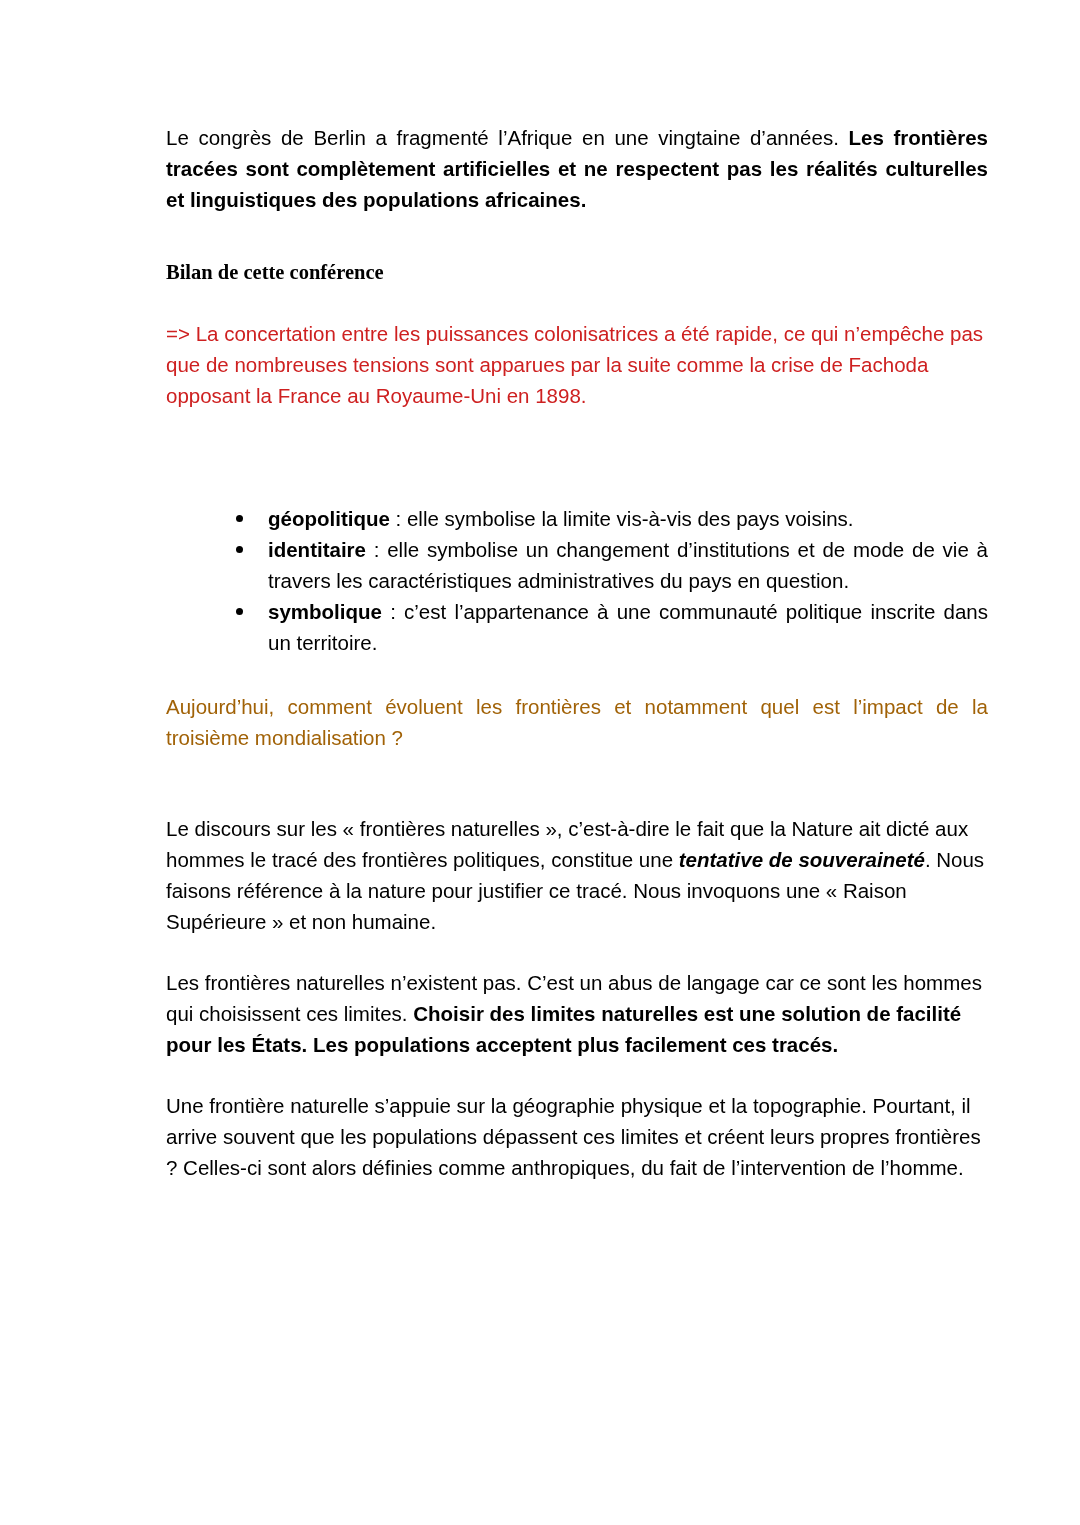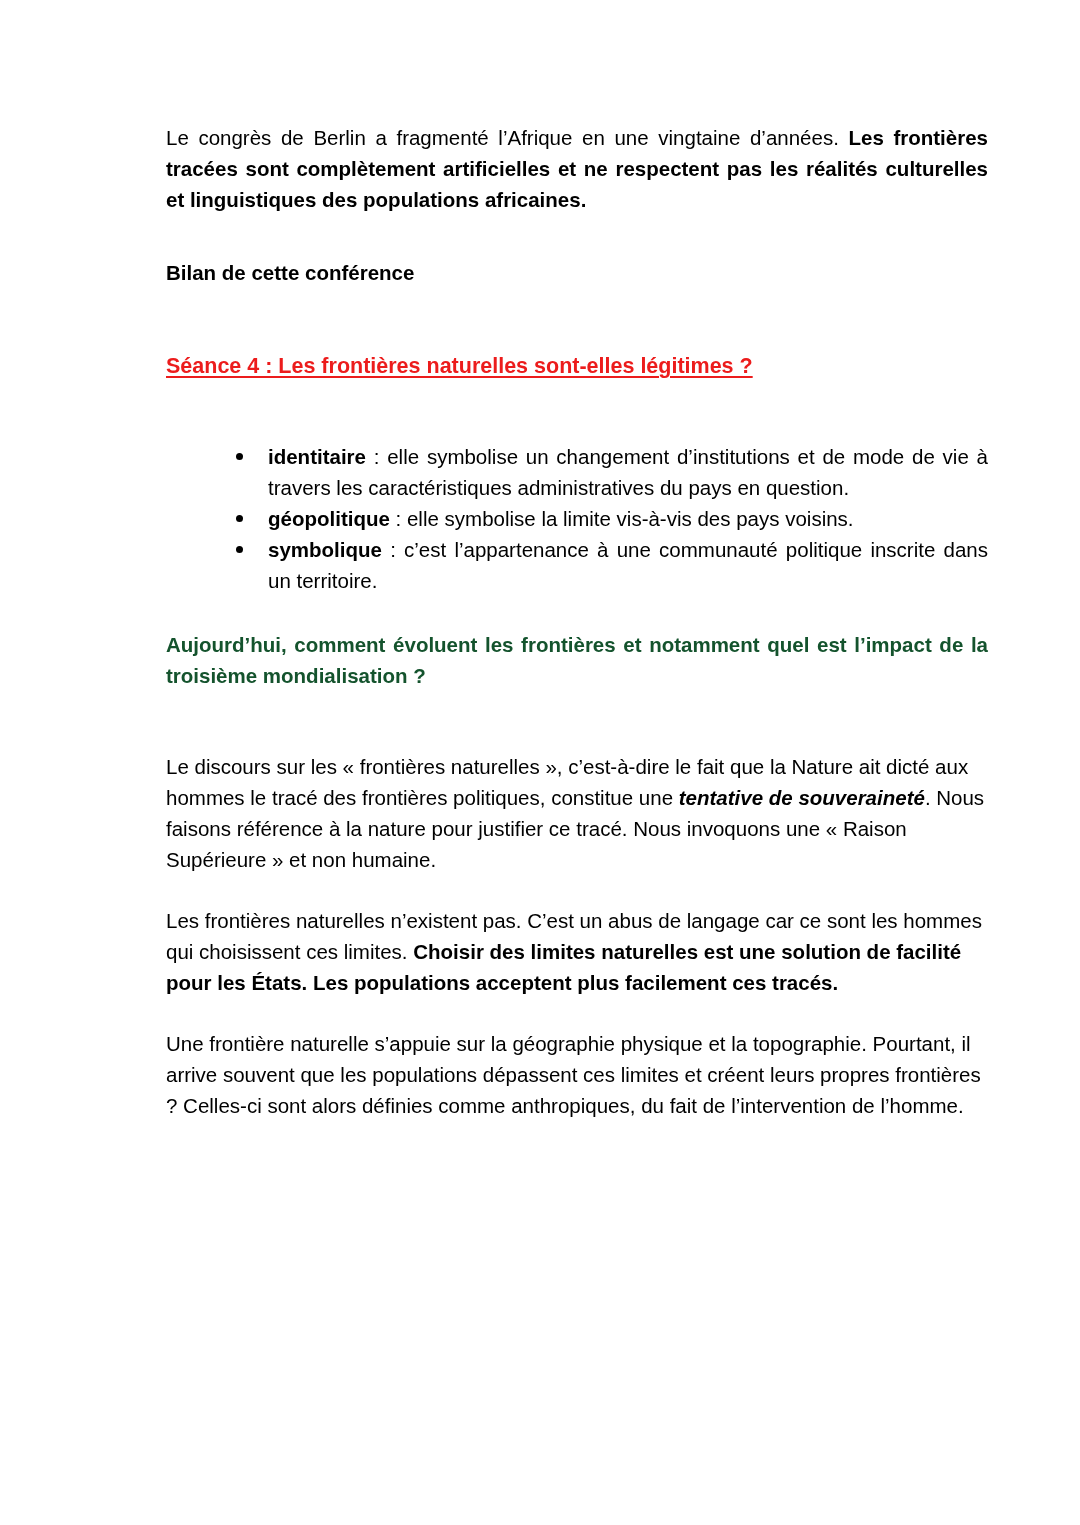--- a/index.html
+++ b/index.html
@@ -50,37 +50,37 @@
   .bold-italic {
     font-weight: bold;
     font-style: italic;
   }
 
   .red {
     color: #CE2020;
   }
 
   .green {
-    color: #14532d;
-    font-weight: bold;
+    color: #a16207;
+    font-weight: normal;
   }
 
   .heading-red {
     font-family: "Liberation Sans", sans-serif;
     font-size: 21.5px;
     line-height: 31px;
     font-weight: bold;
     color: #EC1C1C;
     text-decoration: underline;
     text-underline-offset: 3px;
     margin: 0;
   }
 
   .subheading {
-    font-family: Liberation Sans, sans-serif;
+    font-family: Liberation Serif, serif;
     font-size: 20.5px;
     line-height: 31px;
     font-weight: bold;
     color: #000000;
     margin: 0;
   }
 
   .gap-xl { height: 42px; }
   .gap-lg { height: 33px; }
   .gap-md { height: 30px; }
@@ -125,33 +125,33 @@
   <div class="content">
 
     <p class="para justified"><span>Le congrès de Berlin a fragmenté l’Afrique en une vingtaine d’années. </span><span class="bold">Les frontières tracées sont complètement artificielles et ne respectent pas les réalités culturelles et linguistiques des populations africaines.</span></p>
 
     <div class="gap-xl"></div>
 
     <p class="subheading">Bilan de cette conférence</p>
 
     <div class="gap-md"></div>
 
+    <p class="para red">=&gt; La concertation entre les puissances colonisatrices a été rapide, ce qui n’empêche pas que de nombreuses tensions sont apparues par la suite comme la crise de Fachoda opposant la France au Royaume-Uni en 1898.</p>
 
     <div class="gap-lg"></div>
 
-    <p class="heading-red">Séance 4 : Les frontières naturelles sont-elles légitimes ?</p>
 
     <div class="gap-lg"></div>
 
 
     <div class="gap-sm"></div>
 
     <ul class="bullets">
+      <li><span class="dot"></span><span class="bold">géopolitique</span><span> : elle symbolise la limite vis-à-vis des pays voisins.</span></li>
       <li><span class="dot"></span><span class="bold">identitaire</span><span> : elle symbolise un changement d’institutions et de mode de vie à travers les caractéristiques administratives du pays en question.</span></li>
-      <li><span class="dot"></span><span class="bold">géopolitique</span><span> : elle symbolise la limite vis-à-vis des pays voisins.</span></li>
       <li><span class="dot"></span><span class="bold">symbolique</span><span> : c’est l’appartenance à une communauté politique inscrite dans un territoire.</span></li>
     </ul>
 
     <div class="gap-lg"></div>
 
     <p class="para justified green">Aujourd’hui, comment évoluent les frontières et notamment quel est l’impact de la troisième mondialisation ?</p>
 
     <div class="gap-md"></div>
 
 

